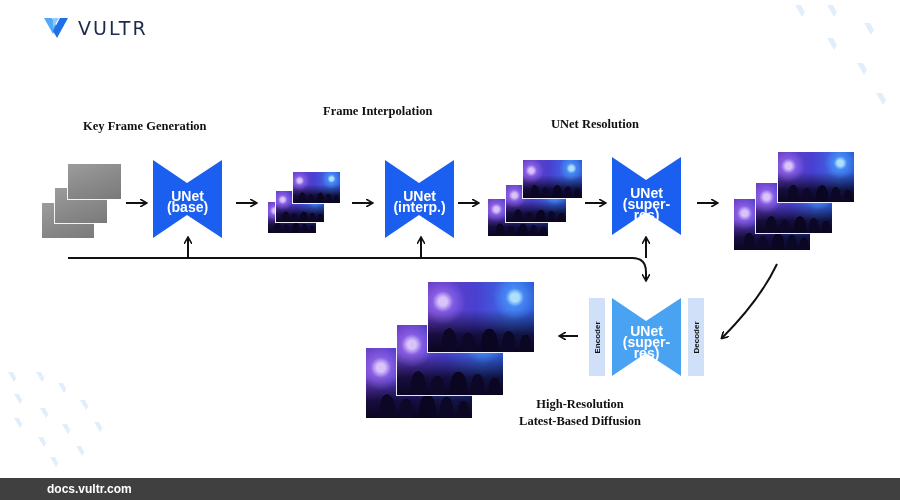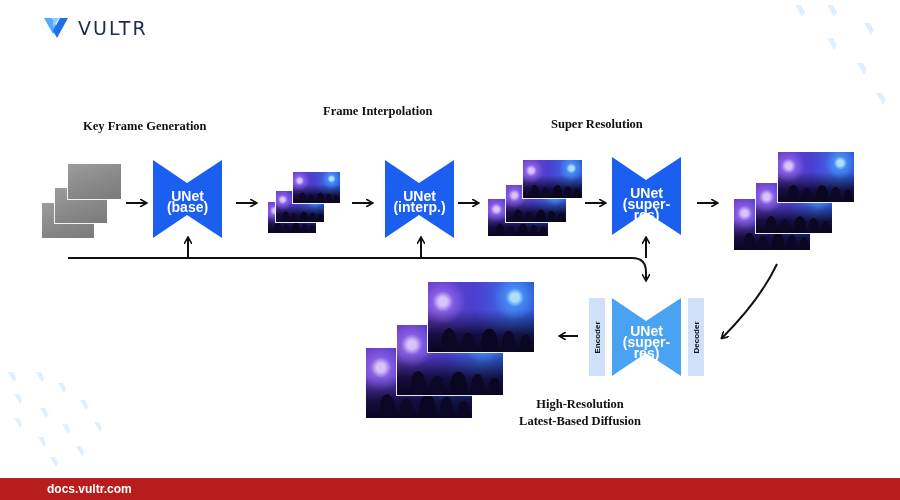--- a/index.html
+++ b/index.html
@@ -26,21 +26,21 @@
     }
     .frame-concert::after {
       content: ""; position: absolute; left: 0; right: 0; bottom: 0; height: 70%;
       background:
         radial-gradient(ellipse 10% 40% at 20% 80%, #0b0725 70%, transparent 72%),
         radial-gradient(ellipse 9% 35% at 38% 85%, #0d0828 70%, transparent 72%),
         radial-gradient(ellipse 11% 42% at 58% 82%, #0a0622 70%, transparent 72%),
         radial-gradient(ellipse 9% 38% at 76% 84%, #0c0726 70%, transparent 72%),
         radial-gradient(ellipse 8% 33% at 92% 88%, #0b0723 70%, transparent 72%);
     }
-    .footer { left: 0; top: 478px; width: 900px; height: 22px; background: #b91c1c; }
+    .footer { left: 0; top: 478px; width: 900px; height: 22px; background: #404040; }
     .footer-text { left: 47px; top: 4px; color: #fff; font-weight: bold; font-size: 12px; }
     .wm { position: absolute; opacity: 0.13; }
   </style>
 </head>
 <body>
 
 <div>
   <svg class="wm" style="left:795px;top:5px" width="14" height="12">
       <path d="M0 0h6l4 7 4-7-7 12z" fill="#1e7fe8"></path>
     </svg>
@@ -101,21 +101,21 @@
   <svg width="26" height="24" viewBox="0 0 26 24">
     <path d="M0 2h8l5 9-4 7z" fill="#51a9f7"></path>
     <path d="M9 2h6l-6 10z" fill="#8fcaff"></path>
     <path d="M16 2h8L13 22 9 15z" fill="#1e6fe8"></path>
   </svg>
   <span class="logo-text">VULTR</span>
 </div>
 
 <div class="abs stage-title" style="left:83px;top:119px">Key Frame Generation</div>
 <div class="abs stage-title" style="left:323px;top:104px">Frame Interpolation</div>
-<div class="abs stage-title" style="left:551px;top:117px">Super Resolution</div>
+<div class="abs stage-title" style="left:551px;top:117px">UNet Resolution</div>
 
 <svg class="abs" style="left:0;top:0" width="900" height="500">
   <defs>
     <marker id="ah" markerWidth="8" markerHeight="8" refX="6" refY="4" orient="auto" markerUnits="userSpaceOnUse">
       <path d="M0,0 L7,4 L0,8" fill="none" stroke="#111" stroke-width="1.6"></path>
     </marker>
   </defs>
   <g stroke="#111" stroke-width="2" fill="none">
     <line x1="126" y1="203" x2="146" y2="203" marker-end="url(#ah)"></line>
     <line x1="236" y1="203" x2="256" y2="203" marker-end="url(#ah)"></line>

